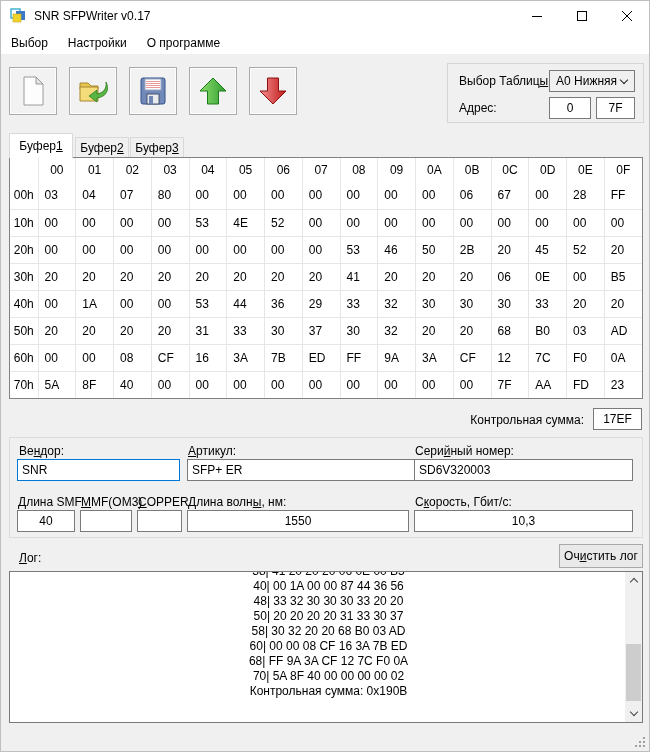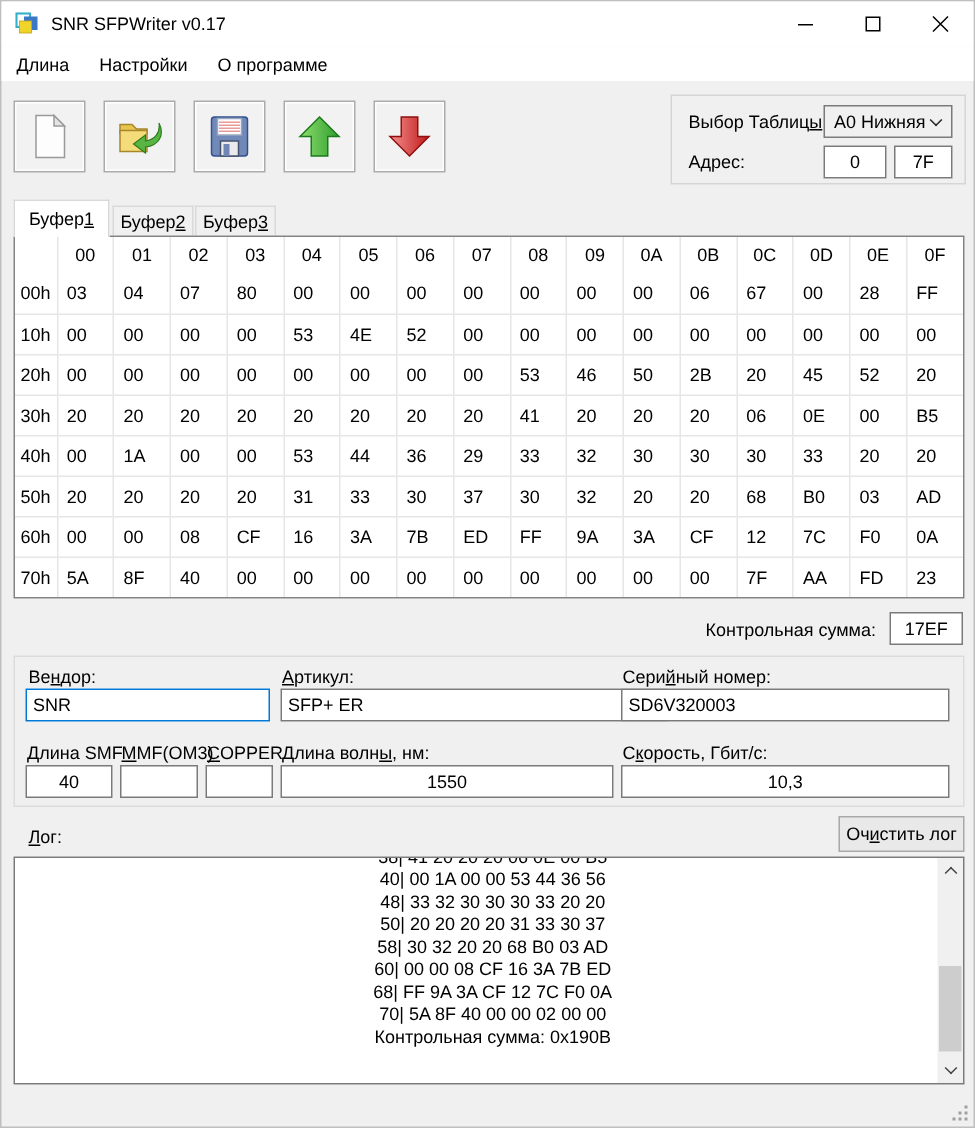--- a/index.html
+++ b/index.html
@@ -109,21 +109,21 @@
       <div class="max-glyph"></div>
     </div>
     <div class="winbtn" id="btn-close">
       <svg width="12" height="12">
         <path d="M1 1 L11 11 M11 1 L1 11" stroke="#000" stroke-width="1"></path>
       </svg>
     </div>
   </div>
 
   <div id="menubar">
-      <div class="menu-item">Длина</div>
+      <div class="menu-item">Выбор</div>
       <div class="menu-item">Настройки</div>
       <div class="menu-item">О программе</div>
     </div>
 
   <div class="toolbtn" style="left:8px">
     <svg width="32" height="32" viewBox="0 0 32 32">
       <path d="M7 2 h12 l7 7 v21 H7 z" fill="#fdfdfd" stroke="#9a9a9a"></path>
       <path d="M19 2 l7 7 h-7 z" fill="#e4e4e4" stroke="#9a9a9a"></path>
     </svg>
   </div>
@@ -404,27 +404,27 @@
   <input class="txt center" style="left: 413px; top: 509px; width: 219px;" value="10,3">
 
   <span id="log-label"><span></span><span class="ac">Л</span><span>ог:</span></span>
   <button id="clear-log">
       <span><span>Оч</span><span class="ac">и</span><span>стить лог</span></span>
     </button>
 
   <div id="logbox">
     <div id="log-content">
         <div class="log-line">38| 41 20 20 20 06 0E 00 B5</div>
-        <div class="log-line">40| 00 1A 00 00 53 44 36 56</div>
+        <div class="log-line">40| 00 1A 00 00 87 44 36 56</div>
         <div class="log-line">48| 33 32 30 30 30 33 20 20</div>
         <div class="log-line">50| 20 20 20 20 31 33 30 37</div>
         <div class="log-line">58| 30 32 20 20 68 B0 03 AD</div>
         <div class="log-line">60| 00 00 08 CF 16 3A 7B ED</div>
         <div class="log-line">68| FF 9A 3A CF 12 7C F0 0A</div>
-        <div class="log-line">70| 5A 8F 40 00 00 02 00 00</div>
+        <div class="log-line">70| 5A 8F 40 00 00 00 00 02</div>
         <div class="log-line">Контрольная сумма: 0x190B</div>
       </div>
     <div id="log-scroll">
       <div class="sb-arrow sb-up">
           <div class="sb-chev"></div>
         </div>
       <div id="sb-thumb"></div>
       <div class="sb-arrow sb-down">
           <div class="sb-chev"></div>
         </div>

